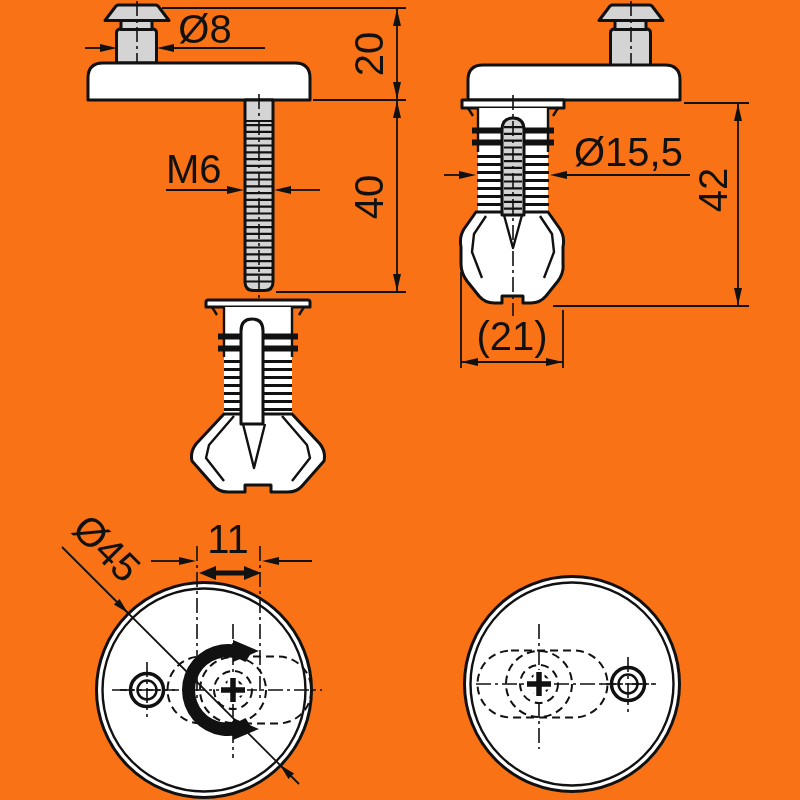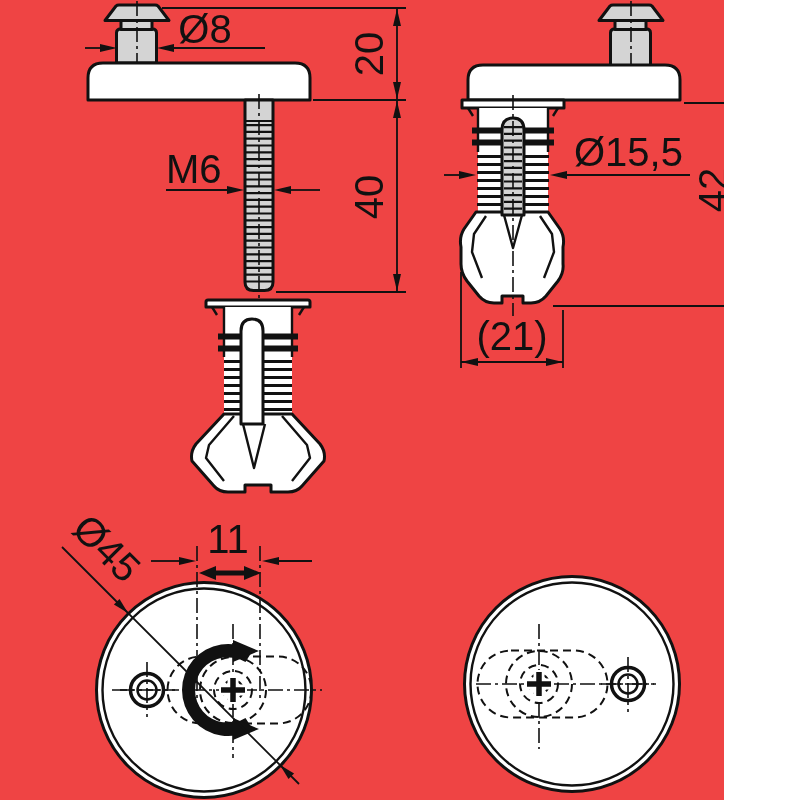--- a/index.html
+++ b/index.html
@@ -1,16 +1,16 @@
 <!DOCTYPE html>
 <html><head>
 <meta charset="utf-8">
 <style>
   html,body{margin:0;padding:0;background:#ffffff;}
-  .canvas{width:724px;height:800px;background:#ef4444;overflow:hidden;}
+  .canvas{width:800px;height:800px;background:#f97316;overflow:hidden;}
   svg{display:block;}
   text{font-family:"Liberation Sans", sans-serif; fill:#111111;}
   .dimtext{font-size:40px;}
   .outline{fill:#ffffff;stroke:#111111;stroke-width:3;stroke-linejoin:round;}
   .metal{fill:#d4d4d4;stroke:#111111;stroke-width:3;stroke-linejoin:round;}
   .thin{fill:none;stroke:#111111;stroke-width:2.4;stroke-linejoin:round;}
   .dim{fill:none;stroke:#111111;stroke-width:1.8;}
   .cl{fill:none;stroke:#111111;stroke-width:1.6;stroke-dasharray:15 4 3 4;}
   .dash{fill:none;stroke:#111111;stroke-width:2;stroke-dasharray:8 5;}
   .arrow{fill:#111111;stroke:none;}

